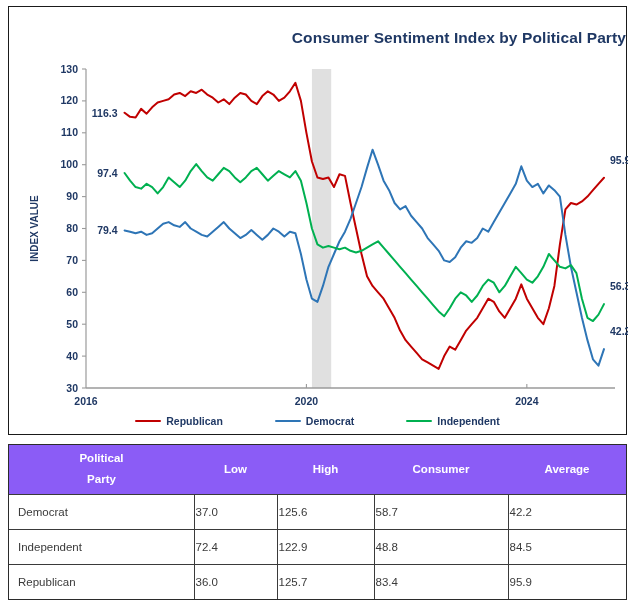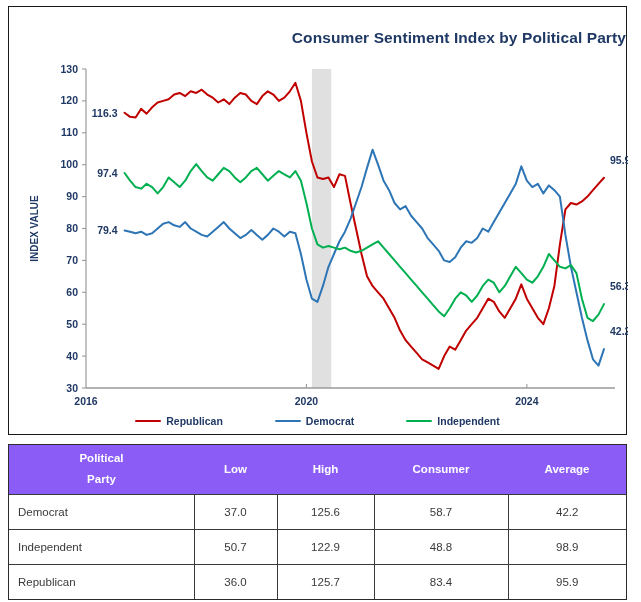--- a/index.html
+++ b/index.html
@@ -33,21 +33,21 @@
     border:1px solid #2b2b2b;box-sizing:border-box;background:#fff;
   }
   table.stats{border-collapse:collapse;width:100%;table-layout:fixed;}
   table.stats th{
     background:#8b5cf6;color:#ffffff;font-size:11.5px;font-weight:bold;
     padding:3px 4px;text-align:center;vertical-align:middle;border:none;
   }
   table.stats th.party-col{line-height:1.85;}
   table.stats td{
     border:1px solid #3a3a3a;font-size:11.5px;color:#3a3a3a;
-    height:32px;text-align:center;font-weight:normal;
+    height:32px;font-weight:normal;
   }
   table.stats td.party-name{text-align:left;padding-left:9px;}
   table.stats tr td:first-child{border-left:none;}
   table.stats tr td:last-child{border-right:none;}
   table.stats tr:last-child td{border-bottom:none;}
 
   .ax-text{font-family:"Liberation Sans",sans-serif;fill:#1F3864;font-weight:bold;}
 </style>
 </head>
 <body>
@@ -141,24 +141,24 @@
       <tbody id="table-body">
           <tr>
             <td class="party-name">Democrat</td>
             <td>37.0</td>
             <td>125.6</td>
             <td>58.7</td>
             <td>42.2</td>
           </tr>
           <tr>
             <td class="party-name">Independent</td>
-            <td>50.7</td>
+            <td>72.4</td>
             <td>122.9</td>
             <td>48.8</td>
-            <td>98.9</td>
+            <td>84.5</td>
           </tr>
           <tr>
             <td class="party-name">Republican</td>
             <td>36.0</td>
             <td>125.7</td>
             <td>83.4</td>
             <td>95.9</td>
           </tr>
         </tbody>
     </table>

